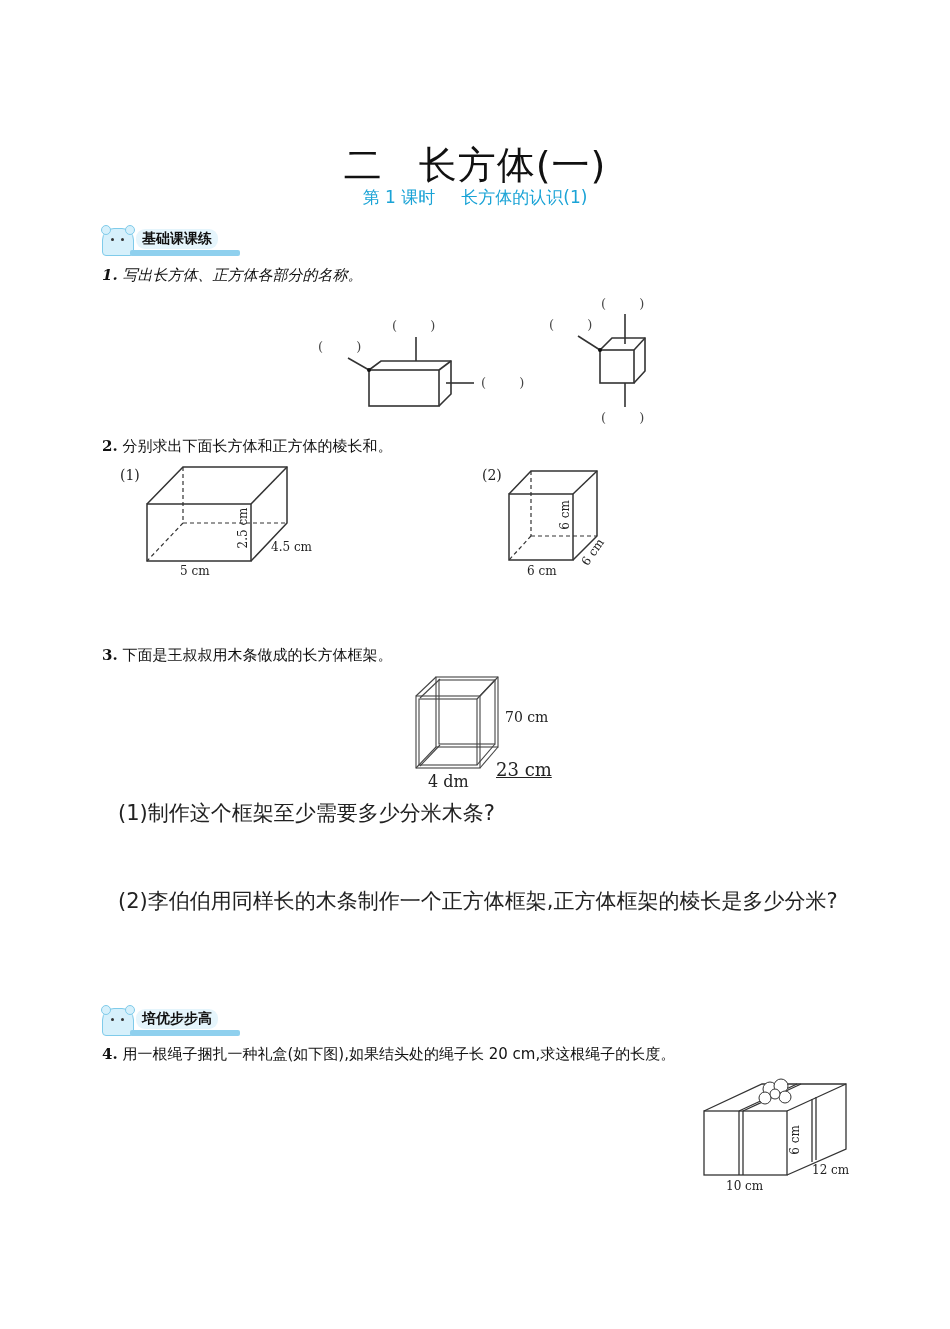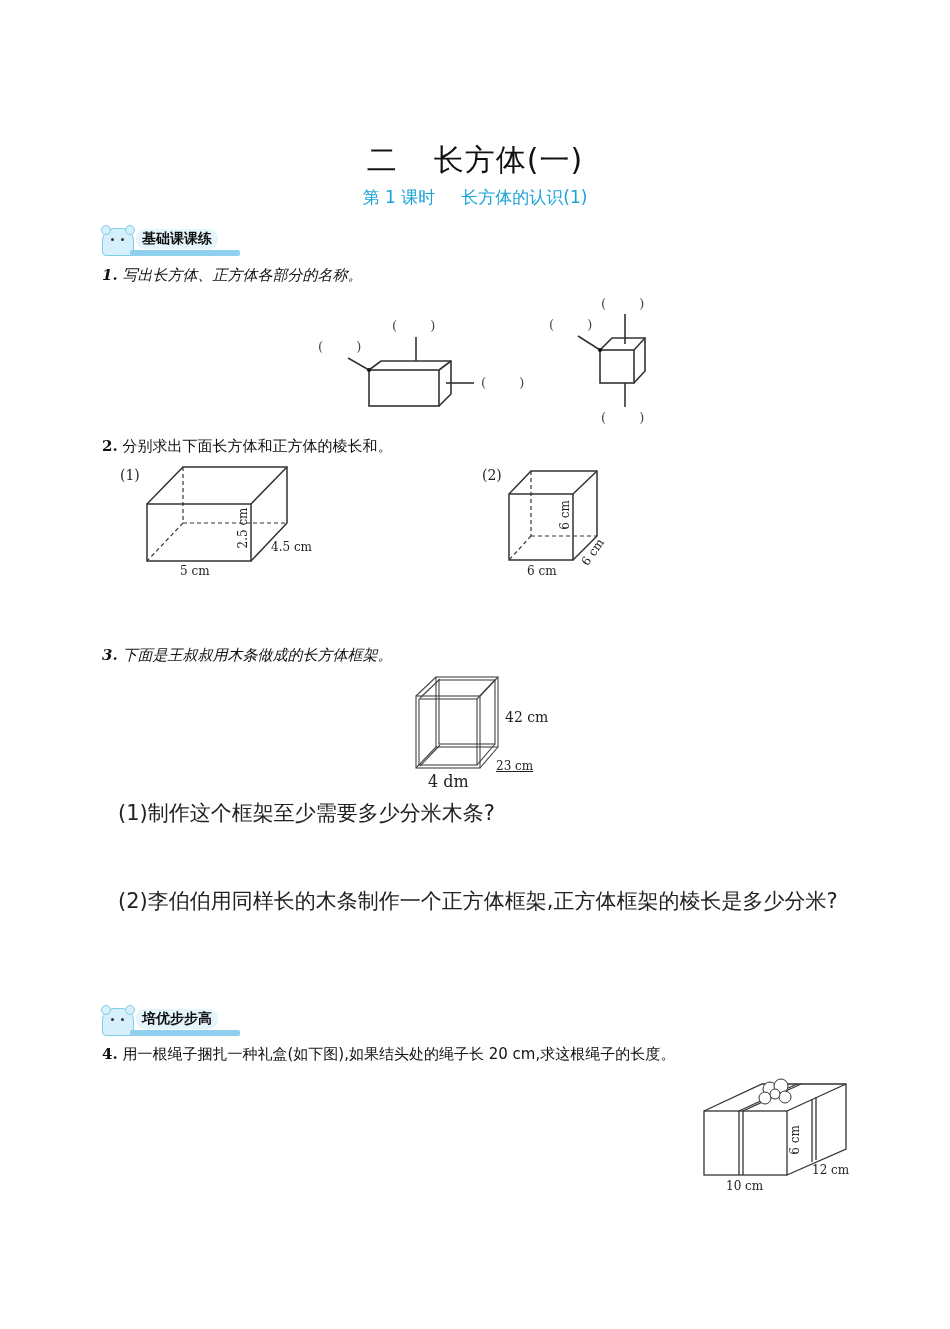--- a/index.html
+++ b/index.html
@@ -1,18 +1,18 @@
 <!DOCTYPE html>
 <html><head>
 <meta charset="utf-8">
 <style>
   html,body{margin:0;padding:0;background:#fff;}
   body{width:950px;height:1329px;position:relative;font-family:"DejaVu Sans",sans-serif;color:#222;overflow:hidden;}
   .abs{position:absolute;}
-  .title{left:0;width:950px;top:140px;text-align:center;font-size:30px;color:#111;letter-spacing:1px;}
+  .title{left:0;width:950px;top:140px;text-align:center;font-size:38px;color:#111;letter-spacing:1px;}
   .title .num{margin-right:36px;}
   .subtitle{left:0;width:950px;top:186px;text-align:center;font-size:17px;color:#1aa3d6;}
   .subtitle .gap{display:inline-block;width:26px;}
   .badge{height:28px;}
   .badge .bear{position:absolute;left:0;top:0;width:30px;height:26px;background:#d6f0fb;border:1.5px solid #7fcbea;border-radius:12px 12px 4px 4px;}
   .badge .bear:before,.badge .bear:after{content:"";position:absolute;top:-4px;width:8px;height:8px;border-radius:50%;background:#d6f0fb;border:1.5px solid #7fcbea;}
   .badge .bear:before{left:-2px}.badge .bear:after{right:-2px}
   .badge .eye{position:absolute;top:9px;width:3px;height:3px;border-radius:50%;background:#333;}
   .badge .label{position:absolute;left:34px;top:1px;font-size:14px;font-weight:bold;color:#111;background:#e5f5fc;border-radius:9px;padding:1px 6px;}
   .badge .bar{position:absolute;left:28px;right:0;bottom:0;height:6px;background:#8fd0ee;border-radius:2px;}
@@ -99,41 +99,41 @@
     <line x1="531" y1="536" x2="509" y2="560"></line>
   </g>
 </svg>
 <span class="abs lab" style="left:180px;top:564px;">5 cm</span>
 <span class="abs lab" style="left:271px;top:540px;">4.5 cm</span>
 <span class="abs lab" style="left:222px;top:521px;transform:rotate(-90deg);">2.5 cm</span>
 <span class="abs lab" style="left:527px;top:564px;">6 cm</span>
 <span class="abs lab" style="left:578px;top:545px;transform:rotate(-55deg);">6 cm</span>
 <span class="abs lab" style="left:550px;top:508px;transform:rotate(-90deg);">6 cm</span>
 
-<div class="abs q" style="left:102px;top:646px;font-style:italic;">
+<div class="abs q" style="left:102px;top:646px;">
   <b>3.</b> <span>下面是王叔叔用木条做成的长方体框架。</span>
 </div>
 <svg style="left:0;top:0;width:950px;height:1329px;">
   <g stroke="#444" stroke-width="1.1" fill="none">
     <rect x="416" y="696" width="64" height="72"></rect>
     <rect x="419" y="699" width="58" height="66"></rect>
     <rect x="436" y="677" width="62" height="70"></rect>
     <rect x="439" y="680" width="56" height="64"></rect>
     <line x1="416" y1="696" x2="436" y2="677"></line>
       <line x1="420" y1="698" x2="440" y2="679"></line>
     <line x1="480" y1="696" x2="498" y2="677"></line>
       <line x1="477" y1="699" x2="495" y2="680"></line>
     <line x1="480" y1="768" x2="498" y2="747"></line>
       <line x1="477" y1="765" x2="495" y2="744"></line>
     <line x1="416" y1="768" x2="436" y2="747"></line>
       <line x1="420" y1="766" x2="440" y2="745"></line>
   </g>
 </svg>
-<span class="abs lab" style="left:505px;top:709px;font-size:14px;">42 cm</span>
-<span class="abs lab" style="left:496px;top:759px;font-size:12px;text-decoration:underline;">23 cm</span>
+<span class="abs lab" style="left:505px;top:709px;font-size:14px;">70 cm</span>
+<span class="abs lab" style="left:496px;top:759px;font-size:18px;text-decoration:underline;">23 cm</span>
 <span class="abs lab" style="left:428px;top:772px;font-size:16px;">4 dm</span>
 <div class="abs sub" style="left:118px;top:799px;">(1)制作这个框架至少需要多少分米木条?</div>
 <div class="abs sub" style="left:118px;top:887px;">(2)李伯伯用同样长的木条制作一个正方体框架,正方体框架的棱长是多少分米?</div>
 
 <div class="abs badge" style="left:102px;top:1008px;width:138px;">
   <div class="bear">
       <span class="eye" style="left:8px"></span>
       <span class="eye" style="left:18px"></span>
     </div>
   <div class="bar"></div>

